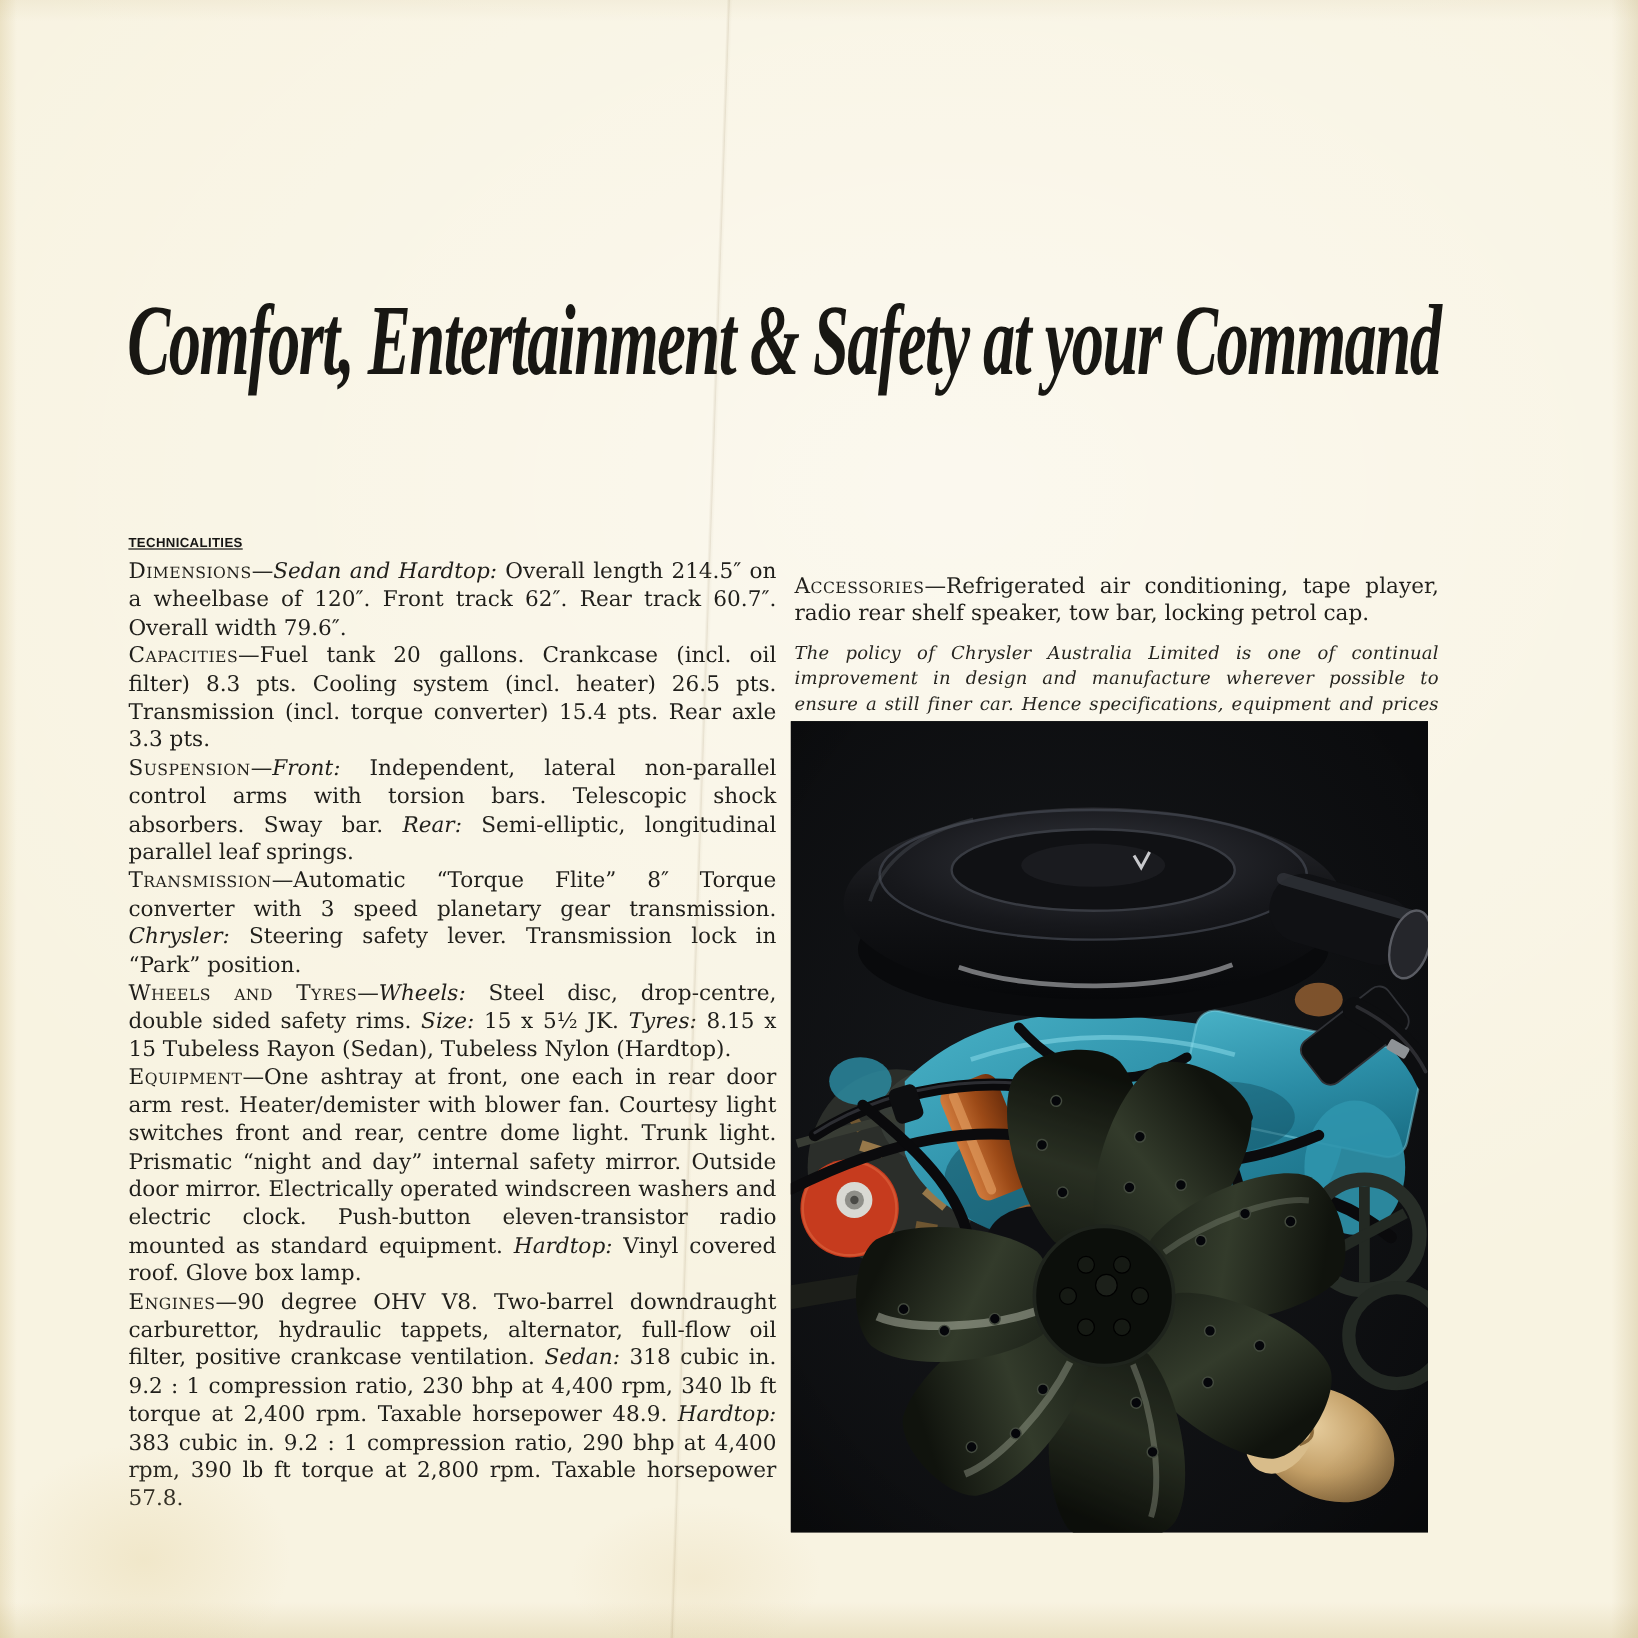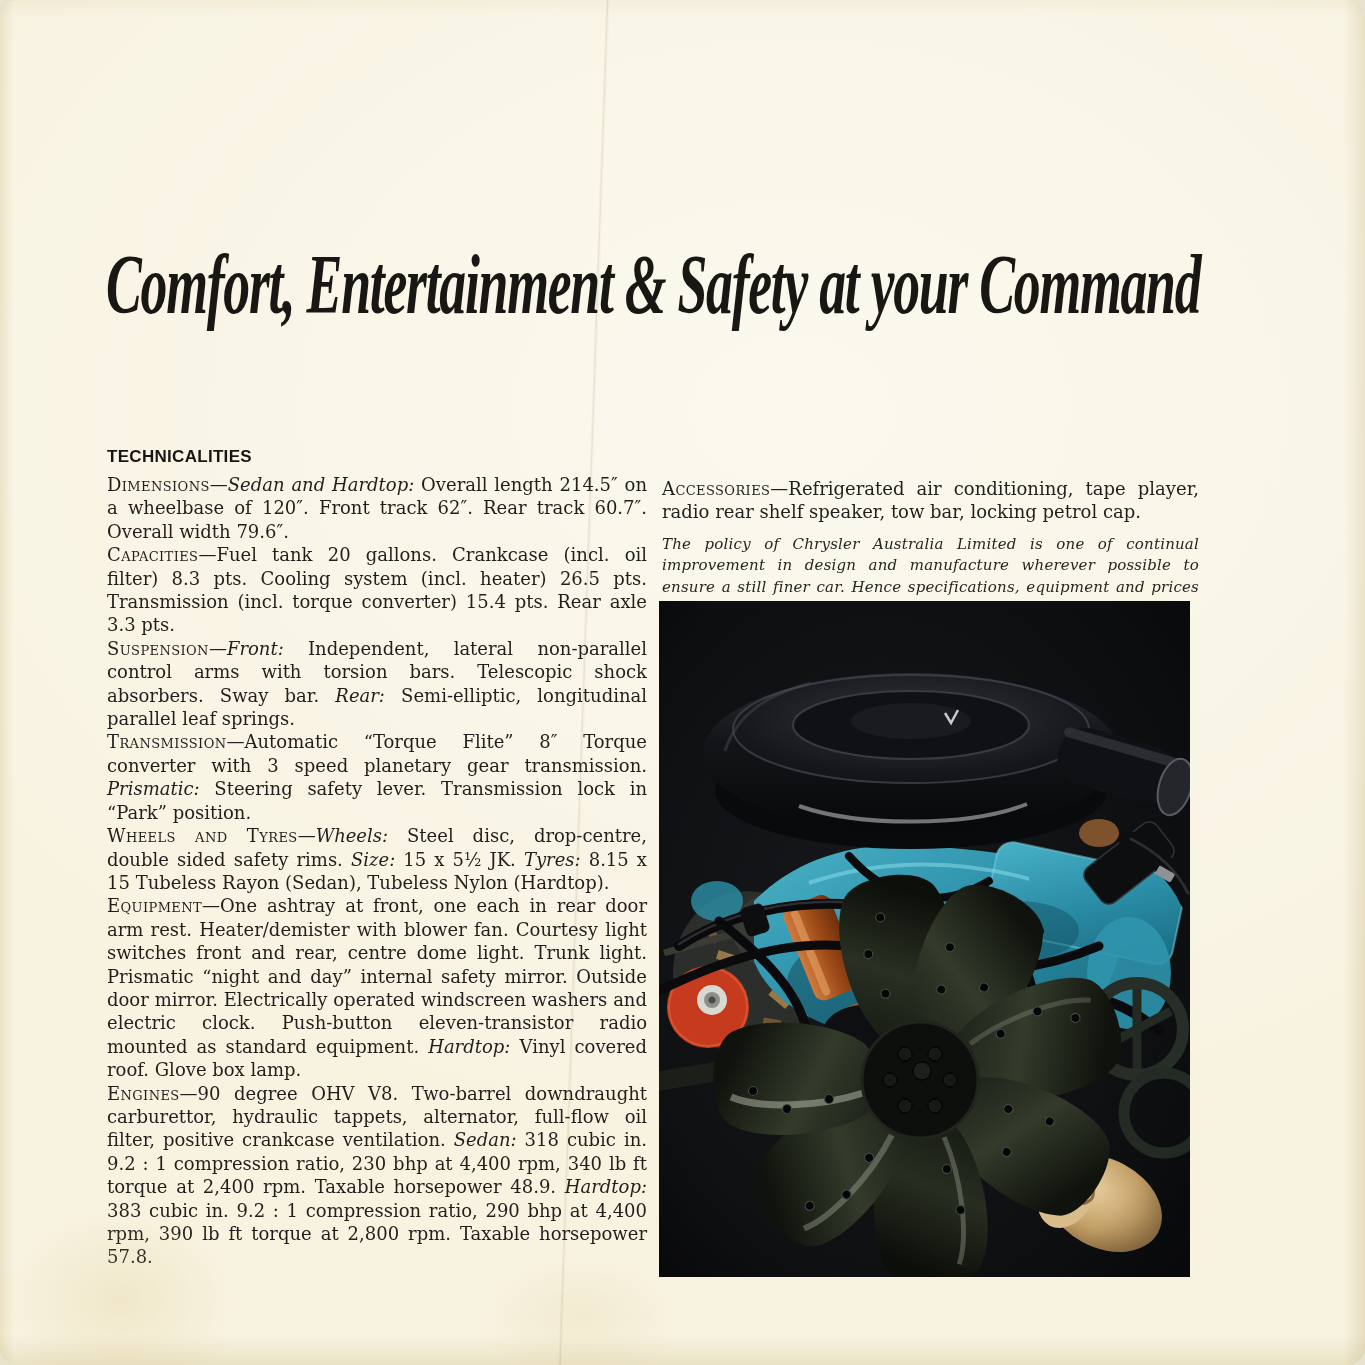--- a/index.html
+++ b/index.html
@@ -7,21 +7,20 @@
     position:relative; width:1365px; height:1365px; overflow:hidden;
     color:#1d1c19;
     font-family:"DejaVu Serif", serif;
     background:
       radial-gradient(120% 90% at 58% 30%, rgba(255,255,255,0.45), rgba(255,255,255,0) 60%),
       linear-gradient(to right, rgba(205,185,130,0.30) 0px, rgba(205,185,130,0) 14px),
       linear-gradient(to left, rgba(190,170,115,0.30) 0px, rgba(190,170,115,0) 22px),
       linear-gradient(to top, rgba(200,180,120,0.28) 0px, rgba(200,180,120,0) 30px),
       linear-gradient(to bottom, rgba(205,190,145,0.16) 0px, rgba(205,190,145,0) 18px),
       #f8f3e1;
-    border-radius: 18px;
   }
   .crease {
     position:absolute; left:606px; top:-12px; width:5px; height:1392px;
     transform:rotate(2deg); transform-origin:top center;
     background:linear-gradient(to right, rgba(120,95,50,0) 0%, rgba(120,95,50,0.14) 45%, rgba(150,130,85,0.05) 60%, rgba(120,95,50,0) 100%);
     pointer-events:none;
   }
   .stain-bl {
     position:absolute; left:-50px; bottom:-70px; width:340px; height:270px;
     background:radial-gradient(closest-side, rgba(214,188,118,0.22), rgba(214,188,118,0) 72%);
@@ -40,21 +39,21 @@
   }
   .headline-inner {
     display:inline-block; transform:scaleX(0.64); transform-origin:0 50%;
     letter-spacing:-2px;
   }
   .col-left  { position:absolute; left:107px; top:447px; width:540px; }
   .col-right { position:absolute; left:662px; top:477px; width:537px; height:800px; }
   .sec-title {
     margin:0 0 6px 0;
     font-family:"Liberation Sans", sans-serif; font-weight:bold;
-    font-size:17px; letter-spacing:0.3px; color:#171614;
+    font-size:11px; letter-spacing:0.3px; color:#171614;text-decoration:underline;
   }
   .entry {
     margin:0; font-size:18px; line-height:23.4px; text-align:justify;
     color:#201f1b;
   }
   .run-smallcaps { font-variant:small-caps; letter-spacing:0.4px; }
   .run-italic    { font-style:italic;margin-top:16px; }
   .policy {
     margin:10px 0 0 0; font-style:italic; font-size:15px; line-height:21.5px;
     text-align:justify; color:#262520; letter-spacing:0.2px; word-spacing:1.5px;
@@ -70,21 +69,21 @@
 
 <div class="page">
 
   <h1 class="headline"><span class="headline-inner">Comfort, Entertainment &amp; Safety at your Command</span></h1>
 
   <div class="col-left">
     <h2 class="sec-title">TECHNICALITIES</h2>
     <p class="entry"><span class="run-smallcaps">Dimensions</span><span class="run-roman">—</span><span class="run-italic">Sedan and Hardtop:</span><span class="run-roman"> Overall length 214.5″ on a wheelbase of 120″. Front track 62″. Rear track 60.7″. Overall width 79.6″.</span></p>
     <p class="entry"><span class="run-smallcaps">Capacities</span><span class="run-roman">—Fuel tank 20 gallons. Crankcase (incl. oil filter) 8.3 pts. Cooling system (incl. heater) 26.5 pts. Transmission (incl. torque converter) 15.4 pts. Rear axle 3.3 pts.</span></p>
     <p class="entry"><span class="run-smallcaps">Suspension</span><span class="run-roman">—</span><span class="run-italic">Front:</span><span class="run-roman"> Independent, lateral non-parallel control arms with torsion bars. Telescopic shock absorbers. Sway bar. </span><span class="run-italic">Rear:</span><span class="run-roman"> Semi-elliptic, longitudinal parallel leaf springs.</span></p>
-    <p class="entry"><span class="run-smallcaps">Transmission</span><span class="run-roman">—Automatic “Torque Flite” 8″ Torque converter with 3 speed planetary gear transmission. </span><span class="run-italic">Prismatic:</span><span class="run-roman"> Steering safety lever. Transmission lock in “Park” position.</span></p>
+    <p class="entry"><span class="run-smallcaps">Transmission</span><span class="run-roman">—Automatic “Torque Flite” 8″ Torque converter with 3 speed planetary gear transmission. </span><span class="run-italic">Chrysler:</span><span class="run-roman"> Steering safety lever. Transmission lock in “Park” position.</span></p>
     <p class="entry"><span class="run-smallcaps">Wheels and Tyres</span><span class="run-roman">—</span><span class="run-italic">Wheels:</span><span class="run-roman"> Steel disc, drop-centre, double sided safety rims. </span><span class="run-italic">Size:</span><span class="run-roman"> 15 x 5½ JK. </span><span class="run-italic">Tyres:</span><span class="run-roman"> 8.15 x 15 Tubeless Rayon (Sedan), Tubeless Nylon (Hardtop).</span></p>
     <p class="entry"><span class="run-smallcaps">Equipment</span><span class="run-roman">—One ashtray at front, one each in rear door arm rest. Heater/demister with blower fan. Courtesy light switches front and rear, centre dome light. Trunk light. Prismatic “night and day” internal safety mirror. Outside door mirror. Electrically operated windscreen washers and electric clock. Push-button eleven-transistor radio mounted as standard equipment. </span><span class="run-italic">Hardtop:</span><span class="run-roman"> Vinyl covered roof. Glove box lamp.</span></p>
     <p class="entry"><span class="run-smallcaps">Engines</span><span class="run-roman">—90 degree OHV V8. Two-barrel downdraught carburettor, hydraulic tappets, alternator, full-flow oil filter, positive crankcase ventilation. </span><span class="run-italic">Sedan:</span><span class="run-roman"> 318 cubic in. 9.2 : 1 compression ratio, 230 bhp at 4,400 rpm, 340 lb ft torque at 2,400 rpm. Taxable horsepower 48.9. </span><span class="run-italic">Hardtop:</span><span class="run-roman"> 383 cubic in. 9.2 : 1 compression ratio, 290 bhp at 4,400 rpm, 390 lb ft torque at 2,800 rpm. Taxable horsepower 57.8.</span></p>
   </div>
 
   <div class="col-right">
     <p class="entry"><span class="run-smallcaps">Accessories</span><span class="run-roman">—Refrigerated air conditioning, tape player, radio rear shelf speaker, tow bar, locking petrol cap.</span></p>
     <p class="policy">The policy of Chrysler Australia Limited is one of continual improvement in design and manufacture wherever possible to ensure a still finer car. Hence specifications, equipment and prices are subject to change without notice.</p>
 
     <div class="photo">

